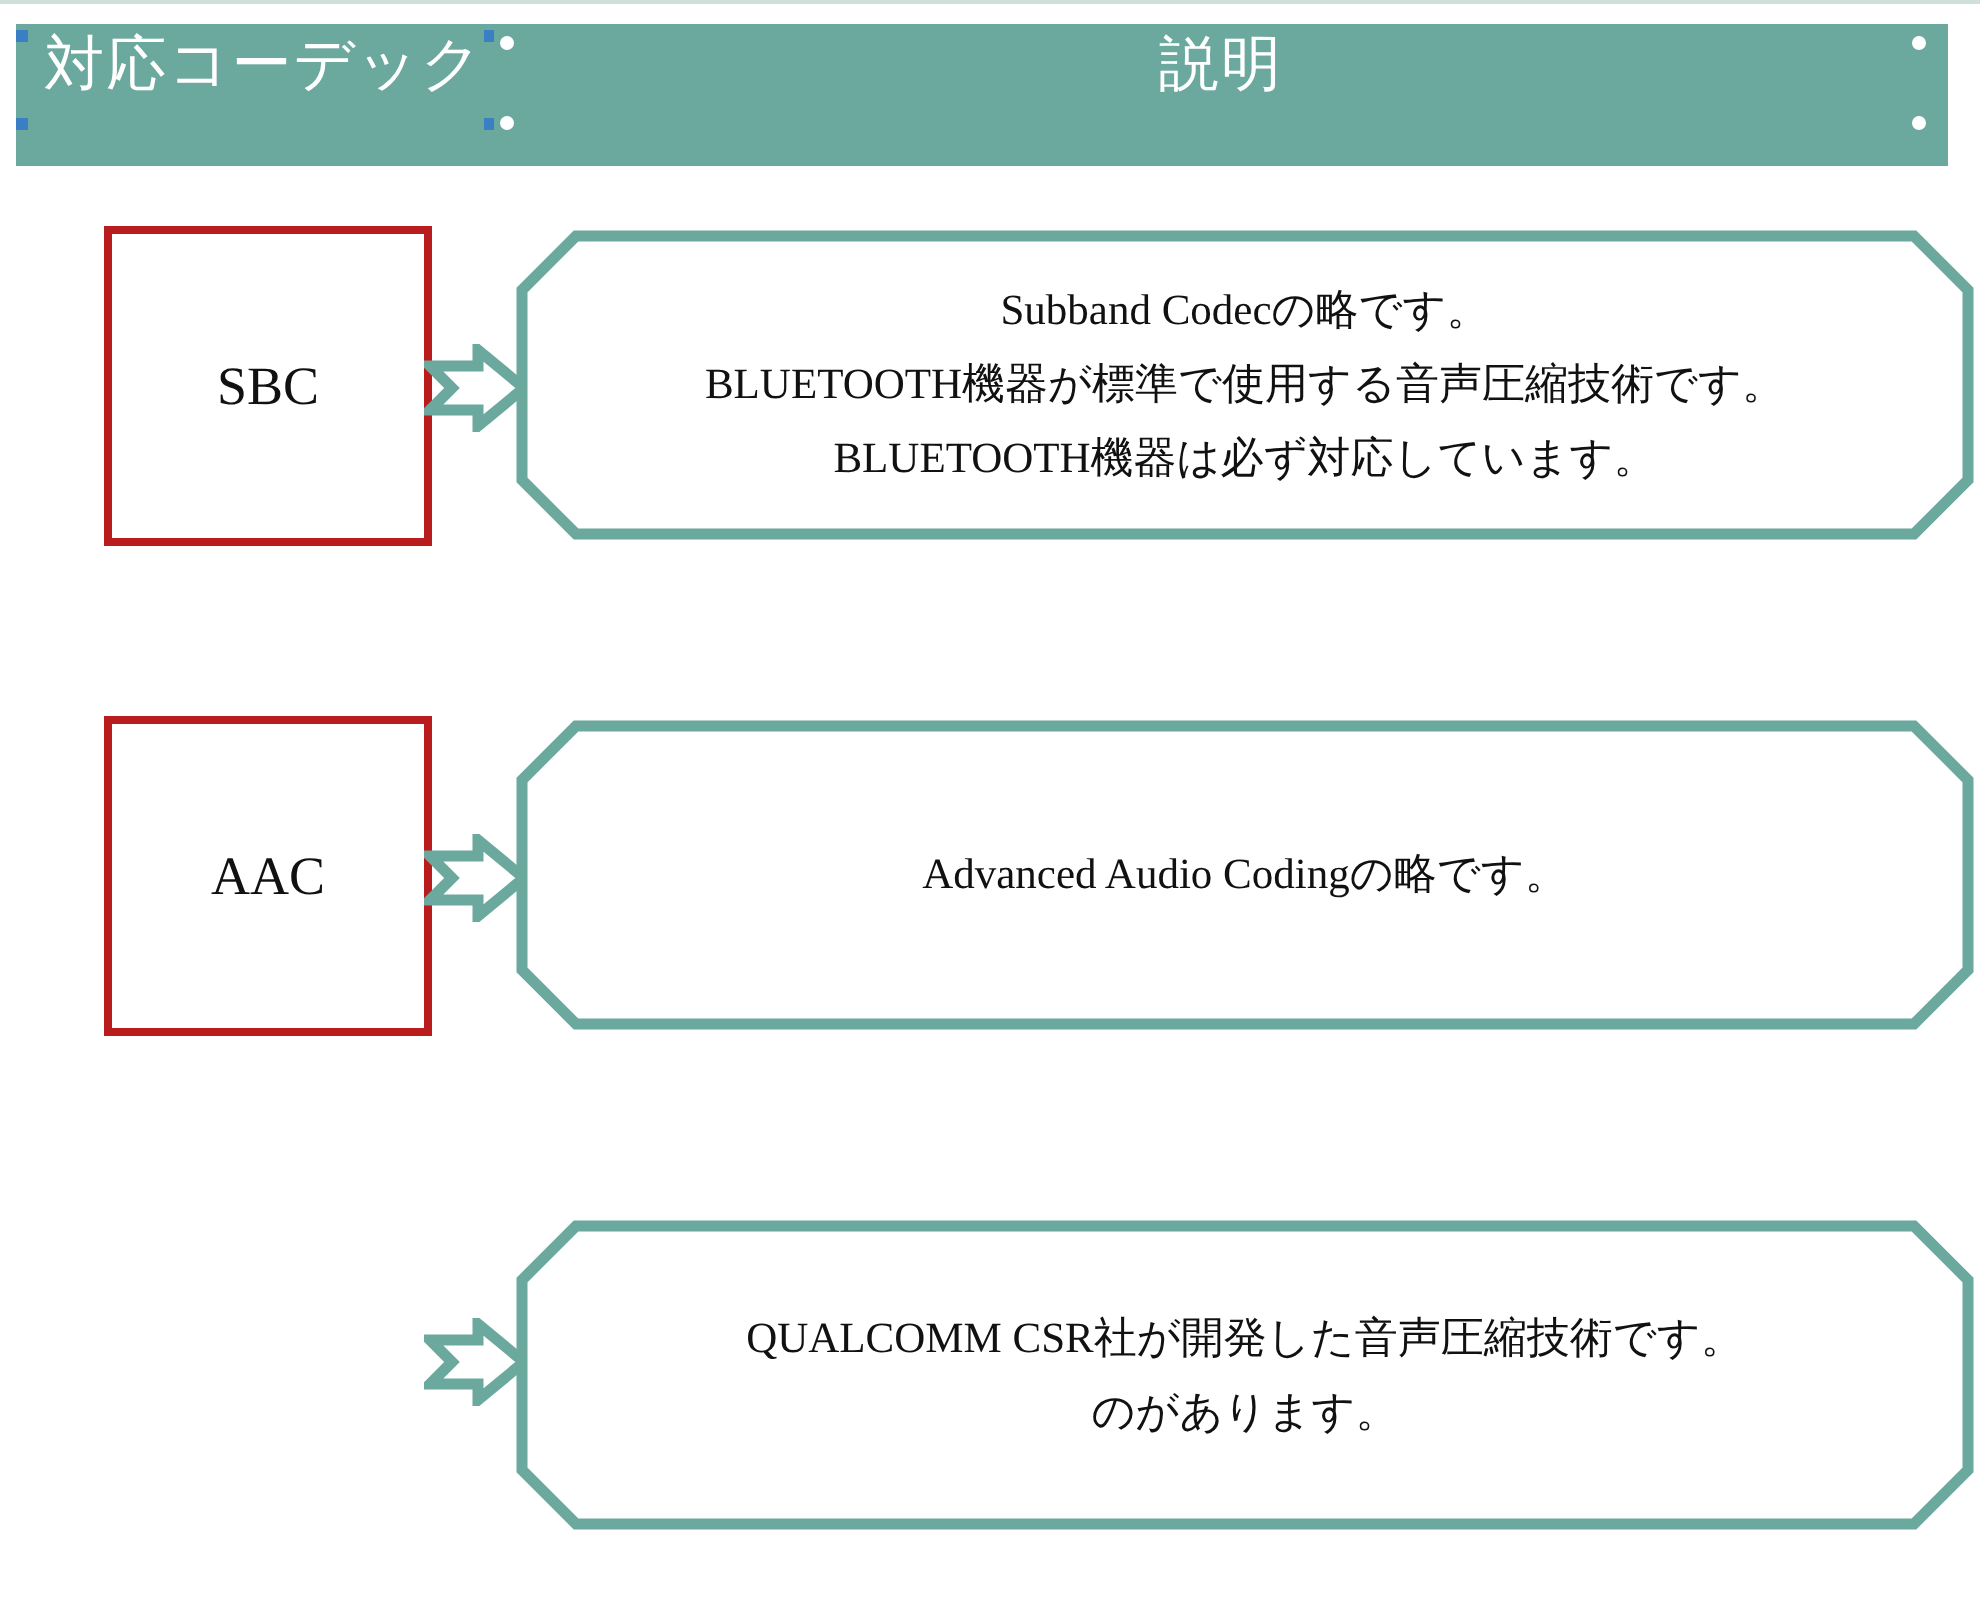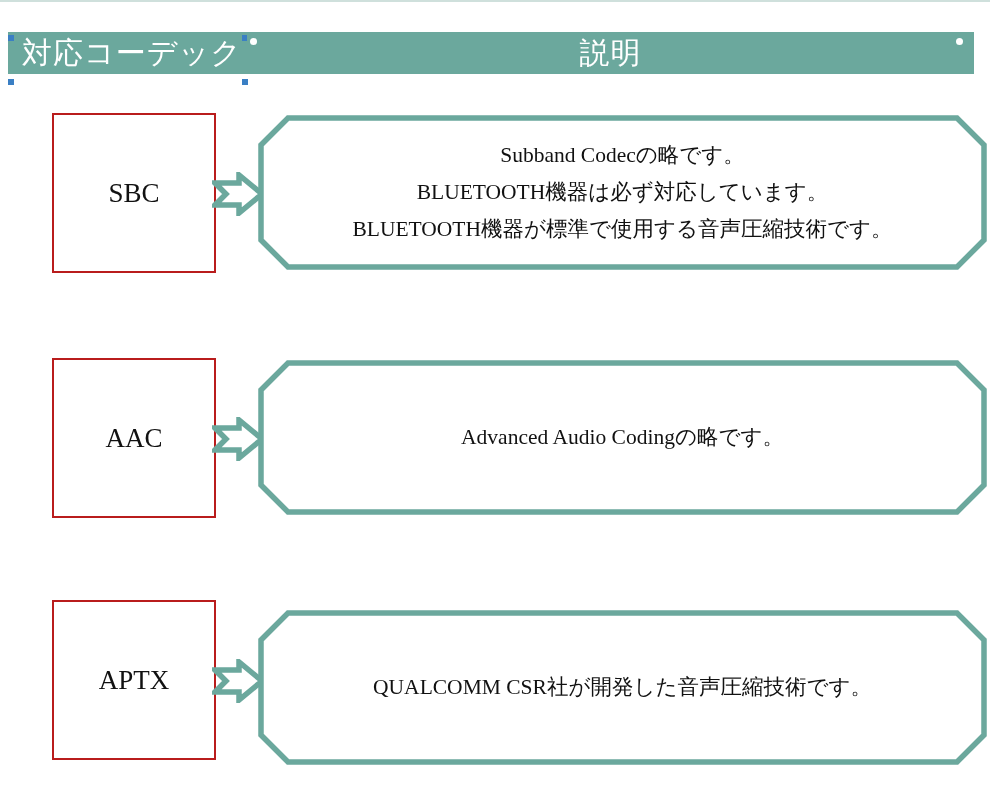--- a/index.html
+++ b/index.html
@@ -8,38 +8,38 @@
     width:990px;height:800px;
     background:#ffffff;
     overflow:hidden;
     font-family:"Liberation Sans","DejaVu Sans",sans-serif;
   }
   .top-line{
     position:absolute;left:0;top:0;width:990px;height:2px;
     background:#cfe0dc;
   }
   .header-bar{
-    position:absolute;top:12px;height:42px;
+    position:absolute;top:12px;height:71px;
     background:#6BA89D;
-    display:flex;align-items:flex-end;justify-content:center;margin-top:20px;
+    display:flex;align-items:flex-start;justify-content:center;
   }
   .header-bar .hdr-text{
     color:#ffffff;font-size:30px;letter-spacing:1px;
   }
   .header-left{left:8px;width:248px;}
   .header-right{left:247px;width:727px;}
   .handle{
     position:absolute;width:6px;height:6px;background:#3A7FC4;
   }
   .dot{
     position:absolute;width:7px;height:7px;border-radius:50%;background:#ffffff;
   }
   .codec-box{
     position:absolute;left:52px;width:164px;height:160px;
-    background:#ffffff;border:2px solid #b91c1c;
+    background:#ffffff;border:4px solid #b91c1c;
     box-sizing:border-box;
     display:flex;align-items:center;justify-content:center;
   }
   .codec-label{
     font-family:"Liberation Serif","DejaVu Serif",serif;
     font-size:27px;color:#111111;
   }
   .arrow{
     position:absolute;left:212px;width:54px;height:44px;
   }
@@ -93,48 +93,46 @@
   </div>
   <svg class="arrow arr0" viewBox="0 0 54 44">
     <polygon points="3,11 27,11 27,3 50,22 27,41 27,33 3,33 14,22" fill="#ffffff" stroke="#6BA89D" stroke-width="5.5" stroke-linejoin="miter"></polygon>
   </svg>
   <div class="desc-box oct0">
     <svg viewBox="0 0 729 155" preserveAspectRatio="none">
       <polygon points="30,3 699,3 726,30 726,125 699,152 30,152 3,125 3,30" fill="#ffffff" stroke="#6BA89D" stroke-width="5.5" stroke-linejoin="miter"></polygon>
     </svg>
     <div class="desc-text">
       <div>Subband Codecの略です。</div>
+      <div>BLUETOOTH機器が標準で使用する音声圧縮技術です。</div>
       <div>BLUETOOTH機器は必ず対応しています。</div>
-      <div>BLUETOOTH機器が標準で使用する音声圧縮技術です。</div>
     </div>
   </div>
 
   <div class="codec-box r1">
     <span class="codec-label">AAC</span>
   </div>
   <svg class="arrow arr1" viewBox="0 0 54 44">
     <polygon points="3,11 27,11 27,3 50,22 27,41 27,33 3,33 14,22" fill="#ffffff" stroke="#6BA89D" stroke-width="5.5" stroke-linejoin="miter"></polygon>
   </svg>
   <div class="desc-box oct1">
     <svg viewBox="0 0 729 155" preserveAspectRatio="none">
       <polygon points="30,3 699,3 726,30 726,125 699,152 30,152 3,125 3,30" fill="#ffffff" stroke="#6BA89D" stroke-width="5.5" stroke-linejoin="miter"></polygon>
     </svg>
     <div class="desc-text">
       <div>Advanced Audio Codingの略です。</div>
     </div>
   </div>
 
-  <div class="codec-box r2">
-    <span class="codec-label">APTX</span>
-  </div>
   <svg class="arrow arr2" viewBox="0 0 54 44">
     <polygon points="3,11 27,11 27,3 50,22 27,41 27,33 3,33 14,22" fill="#ffffff" stroke="#6BA89D" stroke-width="5.5" stroke-linejoin="miter"></polygon>
   </svg>
   <div class="desc-box oct2">
     <svg viewBox="0 0 729 155" preserveAspectRatio="none">
       <polygon points="30,3 699,3 726,30 726,125 699,152 30,152 3,125 3,30" fill="#ffffff" stroke="#6BA89D" stroke-width="5.5" stroke-linejoin="miter"></polygon>
     </svg>
     <div class="desc-text">
       <div>QUALCOMM CSR社が開発した音声圧縮技術です。</div>
+      <div>のがあります。</div>
     </div>
   </div>
 
 </div>
 
 </body></html>

